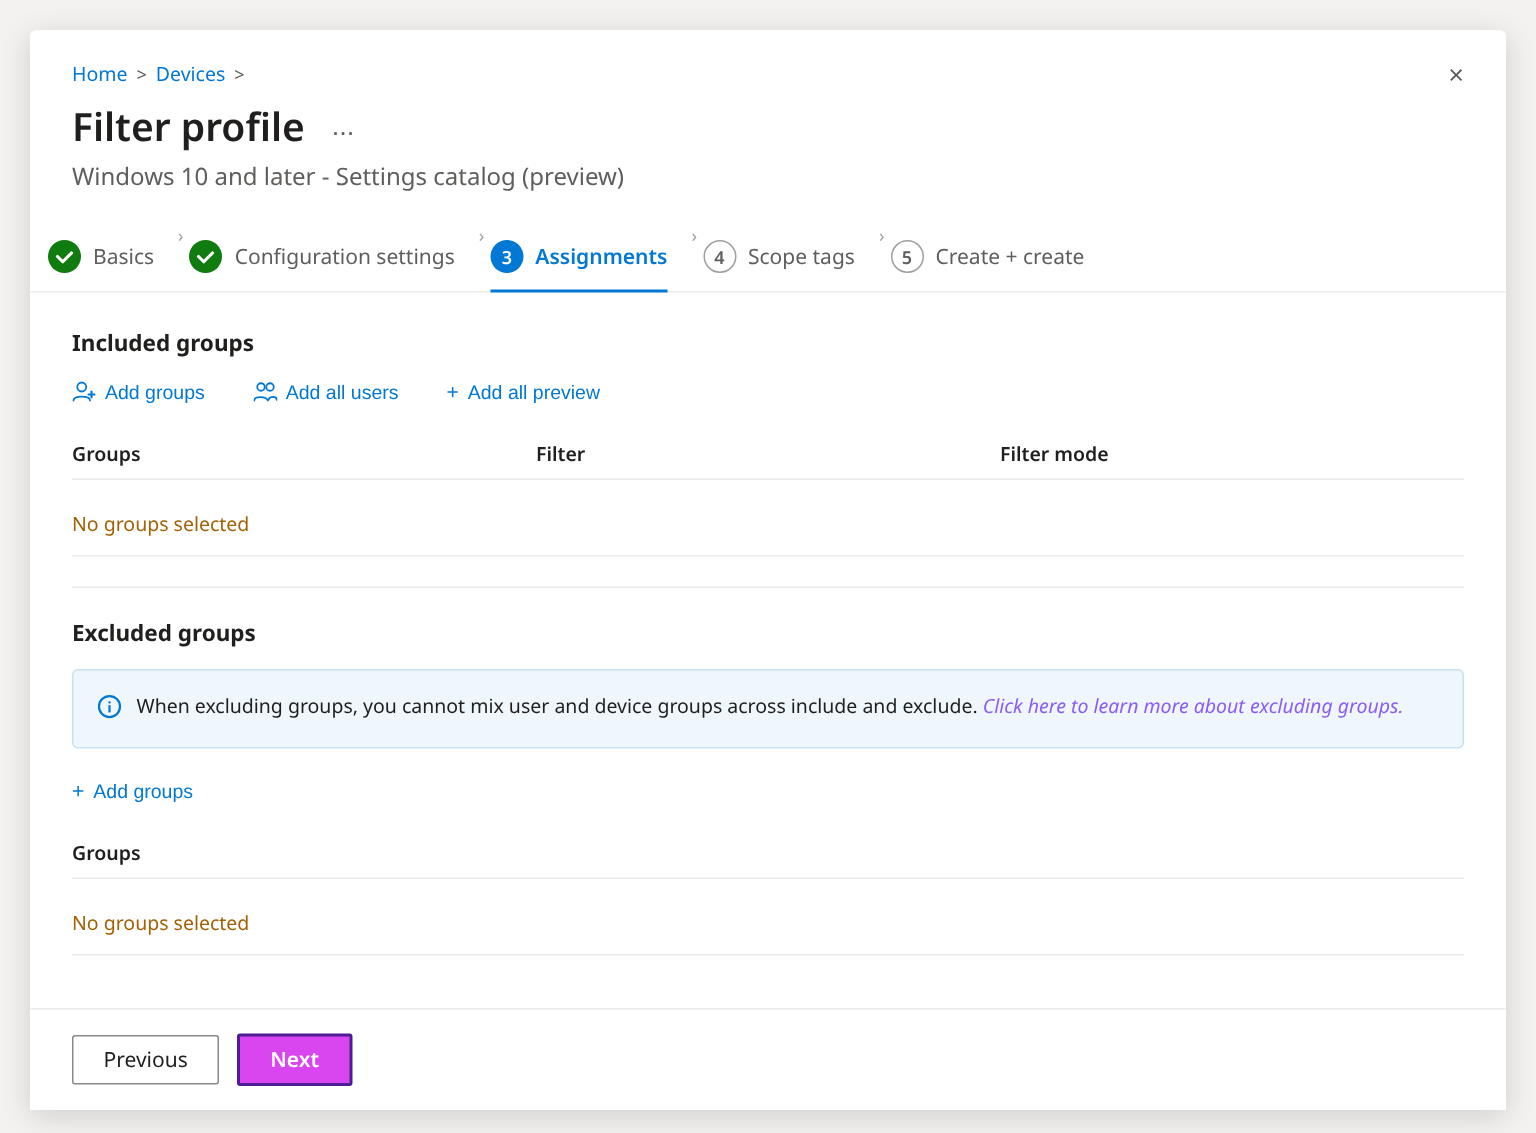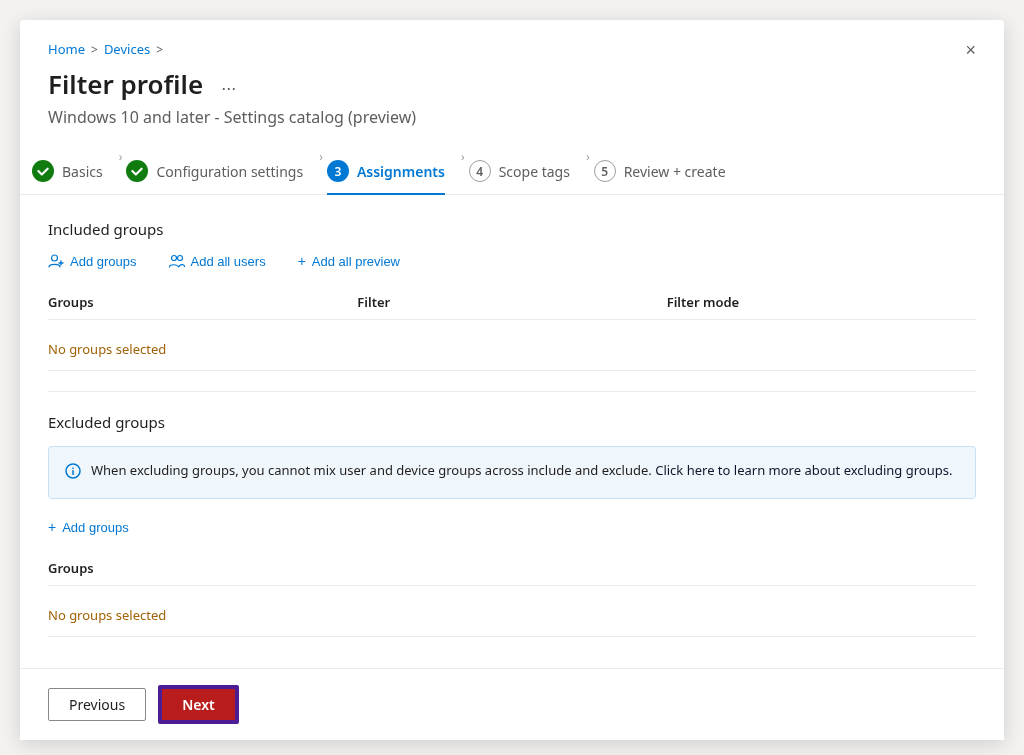--- a/index.html
+++ b/index.html
@@ -140,21 +140,21 @@
       margin: 0 4px 0 0;
     }
     
     .modal-content {
       padding: 24px 28px;
       flex: 1;
       overflow-y: auto;
     }
     .section-title {
       font-size: 15px;
-      font-weight: 400;
+      font-weight: 700;
       color: #201f1e;
       margin-bottom: 14px;
     }
     .action-row {
       display: flex;
       gap: 32px;
       margin-bottom: 16px;
     }
     .action-link {
       display: flex;
@@ -212,23 +212,24 @@
       font-size: 16px;
       flex-shrink: 0;
       margin-top: 1px;
     }
     .info-text {
       font-size: 13px;
       color: #201f1e;
       line-height: 1.5;
     }
     .info-link {
-      color: #0f172a;
+      color: #8b5cf6;
       text-decoration: none;
       cursor: pointer;
+      font-style: italic;
     }
     
     .modal-footer {
       padding: 16px 28px;
       border-top: 1px solid #edebe9;
       display: flex;
       align-items: center;
       gap: 12px;
       background: #fff;
     }
@@ -237,22 +238,22 @@
       background: #fff;
       border: 1px solid #8a8886;
       color: #201f1e;
       font-size: 14px;
       cursor: pointer;
       border-radius: 2px;
       font-family: inherit;
     }
     .btn-next {
       padding: 6px 20px;
-      background: #b91c1c;
-      border: 4px solid #4c1d95;
+      background: #d946ef;
+      border: 2px solid #4c1d95;
       color: #fff;
       font-size: 14px;
       cursor: pointer;
       border-radius: 2px;
       font-family: inherit;
       font-weight: 600;
     }
     
     .check-svg {
       width: 14px;
@@ -314,21 +315,21 @@
     <span class="step-separator">›</span>
 
     <div class="step">
       <div class="step-circle inactive">4</div>
       <span>Scope tags</span>
     </div>
     <span class="step-separator">›</span>
 
     <div class="step">
       <div class="step-circle inactive">5</div>
-      <span>Review + create</span>
+      <span>Create + create</span>
     </div>
   </div>
 
   <div class="modal-content">
 
     <p class="section-title">Included groups</p>
 
     <div class="action-row">
 
       <button class="action-link">

